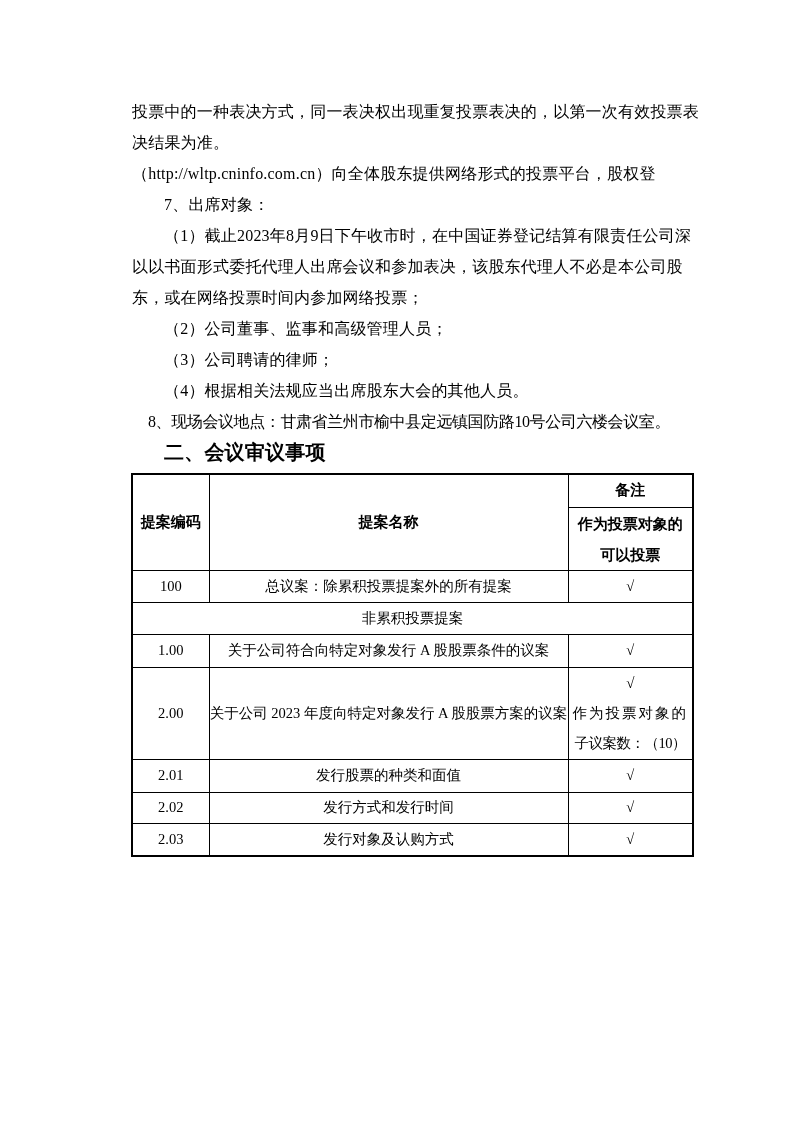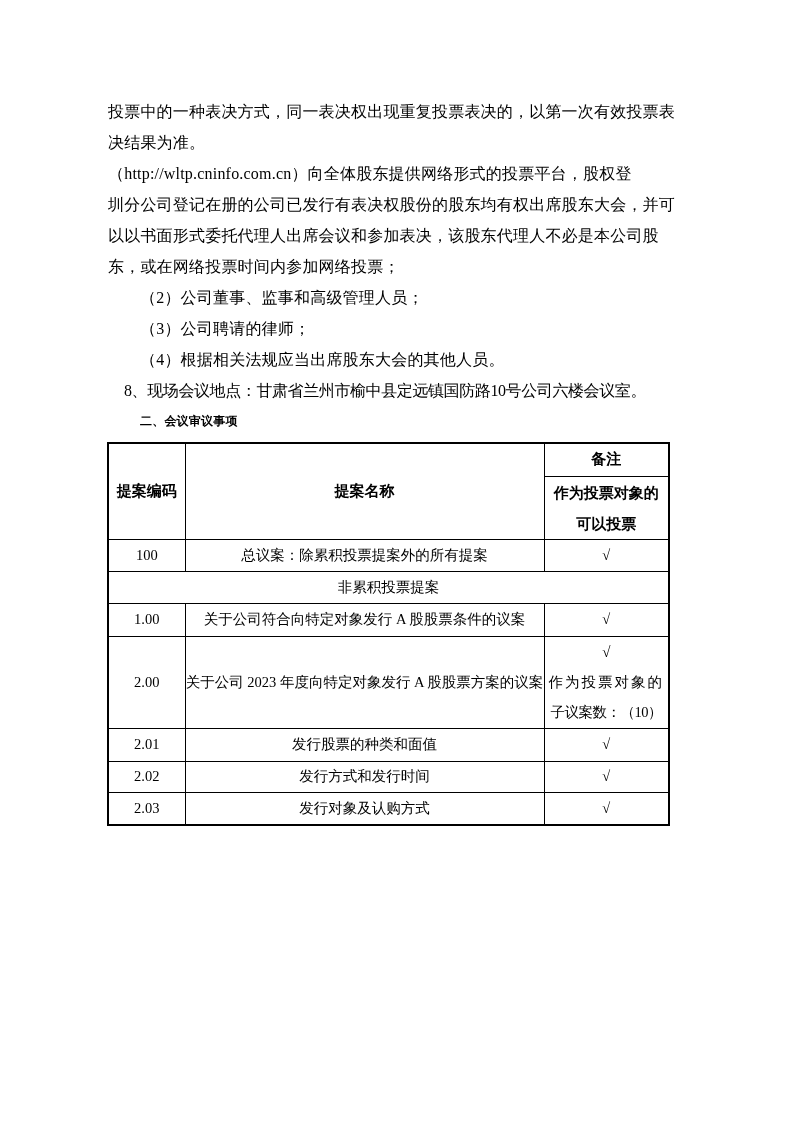--- a/index.html
+++ b/index.html
@@ -11,40 +11,40 @@
     position: relative;
     width: 793px;
     height: 1122px;
     background: #ffffff;
     color: #000000;
     font-family: "Liberation Serif", "DejaVu Serif", serif;
     overflow: hidden;
   }
   .text-block {
     position: absolute;
-    left: 108px;
+    left: 132px;
     top: 96px;
     width: 560px;
   }
   .line {
     font-size: 16px;
     line-height: 31px;
     height: 31px;
     white-space: nowrap;
     letter-spacing: 0.2px;
   }
   .ind { padding-left: 32px; }
   .ind-sm { padding-left: 16px; }
   .wide { letter-spacing: 3.5px; }
   .spaced { letter-spacing: 1.5px; }
   .tight { letter-spacing: -0.4px; }
   .heading {
     font-weight: bold;
     font-family: "Liberation Sans", "DejaVu Sans", sans-serif;
-    font-size: 12px;
+    font-size: 20px;
   }
   table.proposal-table {
     border-collapse: collapse;
     table-layout: fixed;
     width: 561px;
     margin: 5px 0 0 -1px;
     border: 2px solid #000000;
   }
   table.proposal-table td {
     border: 1px solid #000000;
@@ -77,21 +77,22 @@
   .multi-remark .rl3 { letter-spacing: -0.5px; }
 </style>
 </head>
 <body>
 
 <div class="page">
   <div class="text-block">
     <div class="line">投票中的一种表决方式，同一表决权出现重复投票表决的，以第一次有效投票表</div>
     <div class="line">决结果为准。</div>
     <div class="line">（http://wltp.cninfo.com.cn）向全体股东提供网络形式的投票平台，股权登</div>
-    <div class="line">圳分公司登记在册的公司已发行有表决权股份的股东均有权出席股东大会，并可</div>
+    <div class="line ind">7、出席对象：</div>
+    <div class="line ind">（1）截止2023年8月9日下午收市时，在中国证券登记结算有限责任公司深</div>
     <div class="line">以以书面形式委托代理人出席会议和参加表决，该股东代理人不必是本公司股</div>
     <div class="line">东，或在网络投票时间内参加网络投票；</div>
     <div class="line ind">（2）公司董事、监事和高级管理人员；</div>
     <div class="line ind">（3）公司聘请的律师；</div>
     <div class="line ind">（4）根据相关法规应当出席股东大会的其他人员。</div>
     <div class="line ind-sm tight">8、现场会议地点：甘肃省兰州市榆中县定远镇国防路10号公司六楼会议室。</div>
     <div class="line ind heading">二、会议审议事项</div>
 
     <table class="proposal-table">
       <colgroup>

